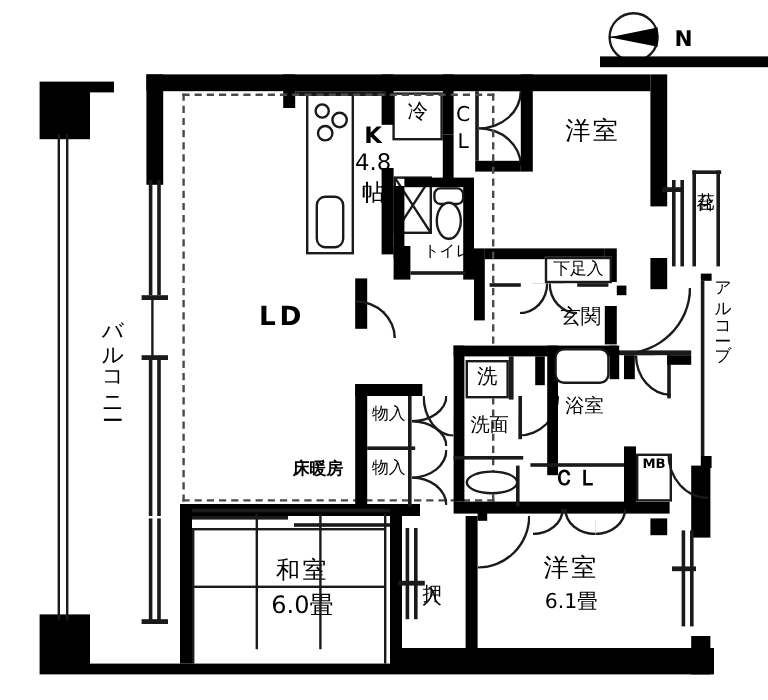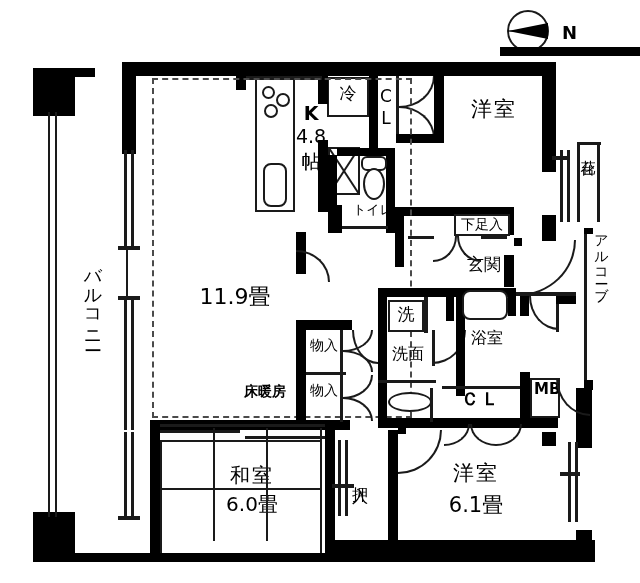--- a/index.html
+++ b/index.html
@@ -215,21 +215,21 @@
   <div class="swing sw-br" style="left:433px; top:236px; width:24px; height:26px;"></div>
   <div class="swing sw-bl" style="left:457px; top:236px; width:24px; height:26px;"></div>
   <div class="tline" style="left:408px; top:236px; width:26px; height:3px;"></div>
   <div class="tline" style="left:481px; top:236px; width:26px; height:3px;"></div>
 
   <div class="wall" style="left:514px; top:238px; width:8px; height:8px;"></div>
   <div class="swing sw-br" style="left:518px; top:240px; width:58px; height:56px;"></div>
   <div class="tline" style="left:514px; top:292px; width:62px; height:4px;"></div>
 
   <div class="dash" style="left:152px; top:78px; width:260px; height:340px;"></div>
-  <div class="lbl" style="left:176px; top:285px; width:118px; font-size:22px;">11.9畳</div>
+  <div class="lbl" style="left:184px; top:253px; width:102px; font-size:22px; font-weight:bold; letter-spacing:3px;">LD</div>
   <div class="lbl" style="left:232px; top:384px; width:66px; font-size:14px; font-weight:bold;">床暖房</div>
 
   <div class="wall" style="left:296px; top:232px; width:10px; height:42px;"></div>
   <div class="swing sw-tr" style="left:296px; top:250px; width:34px; height:32px;"></div>
   <div class="wall" style="left:296px; top:320px; width:10px; height:104px;"></div>
   <div class="wall" style="left:296px; top:320px; width:56px; height:10px;"></div>
 
   <div class="lbl" style="left:310px; top:338px; width:22px; font-size:14px; line-height:1.05;" style2="">物入</div>
   <div class="lbl" style="left:310px; top:383px; width:22px; font-size:14px; line-height:1.05;">物入</div>
   <div class="tline" style="left:306px; top:372px; width:40px; height:3px;"></div>
@@ -262,21 +262,21 @@
 
   <div class="wall" style="left:378px; top:418px; width:180px; height:10px;"></div>
   <div class="tline" style="left:430px; top:388px; width:3px; height:34px;"></div>
   <div class="lbl" style="left:452px; top:390px; width:58px; font-size:18px; font-weight:bold; letter-spacing:2px;">ＣＬ</div>
   <div class="tline" style="left:442px; top:386px; width:80px; height:3px;"></div>
   <div class="swing sw-br" style="left:444px; top:424px; width:26px; height:22px;"></div>
   <div class="swing sw-bl" style="left:470px; top:424px; width:26px; height:22px;"></div>
   <div class="swing sw-br" style="left:496px; top:424px; width:26px; height:22px;"></div>
 
   <div class="box" style="left:530px; top:378px; width:30px; height:40px;"></div>
-  <div class="lbl" style="left:534px; top:381px; width:22px; font-size:15px; font-weight:bold; line-height:1.1;">MB</div>
+  <div class="lbl" style="left:534px; top:381px; width:22px; font-size:11px; font-weight:bold; line-height:1.1;">MB</div>
   <div class="wall" style="left:520px; top:372px; width:10px; height:50px;"></div>
   <div class="swing sw-bl" style="left:556px; top:378px; width:34px; height:38px;"></div>
 
   <div class="wall" style="left:520px; top:296px; width:9px; height:20px;"></div>
   <div class="swing sw-bl" style="left:529px; top:296px; width:30px; height:34px;"></div>
   <div class="tline" style="left:556px; top:296px; width:3px; height:36px;"></div>
   <div class="wall" style="left:556px; top:296px; width:20px; height:8px;"></div>
 
   <div class="lbl" style="left:210px; top:465px; width:84px; font-size:20px; letter-spacing:2px;">和室</div>
   <div class="lbl" style="left:200px; top:494px; width:104px; font-size:20px;">6.0畳</div>
@@ -296,19 +296,19 @@
   <div class="wall" style="left:388px; top:430px; width:10px; height:112px;"></div>
   <div class="vlbl" style="left:352px; top:474px; font-size:16px;">押入</div>
   <div class="tline" style="left:338px; top:440px; width:3px; height:76px;"></div>
   <div class="tline" style="left:345px; top:440px; width:3px; height:76px;"></div>
   <div class="tline" style="left:332px; top:484px; width:22px; height:4px;"></div>
 
   <div class="wall" style="left:398px; top:424px; width:8px; height:10px;"></div>
   <div class="swing sw-br" style="left:398px; top:430px; width:44px; height:44px;"></div>
 
   <div class="lbl" style="left:430px; top:462px; width:92px; font-size:21px; letter-spacing:2px;">洋室</div>
-  <div class="lbl" style="left:425px; top:494px; width:102px; font-size:21px;">6.1畳</div>
+  <div class="lbl" style="left:425px; top:494px; width:102px; font-size:17px;">6.1畳</div>
 
   <div class="tline" style="left:568px; top:442px; width:3px; height:80px;"></div>
   <div class="tline" style="left:575px; top:442px; width:3px; height:80px;"></div>
   <div class="tline" style="left:560px; top:472px; width:20px; height:4px;"></div>
 
 </div>
 
 </body></html>

